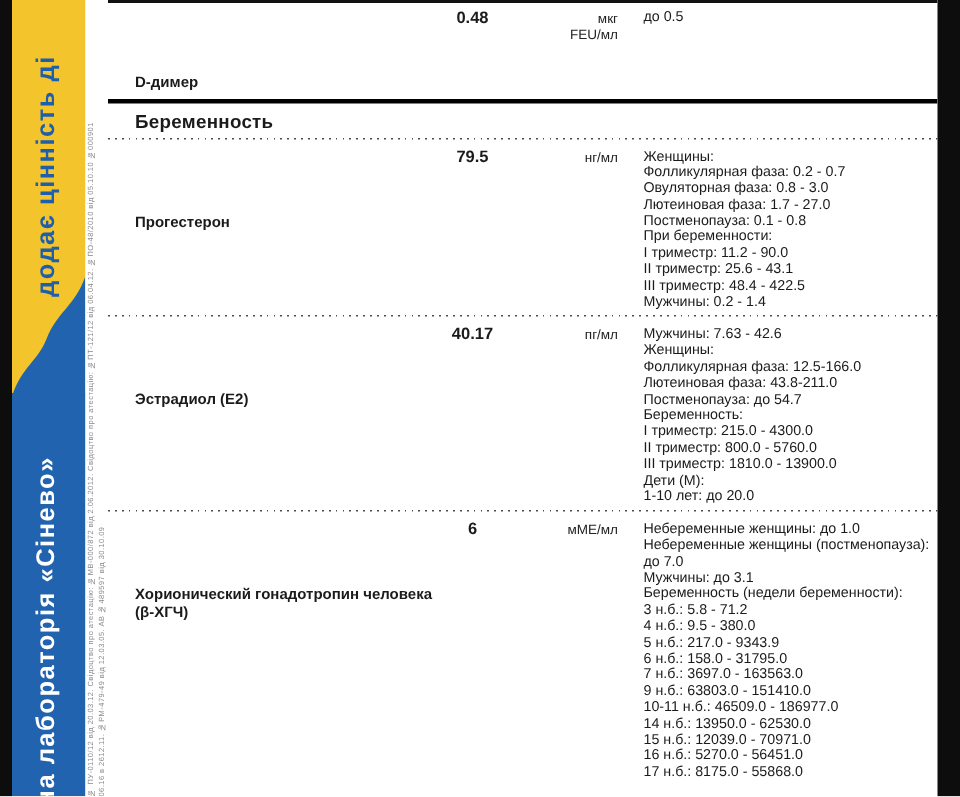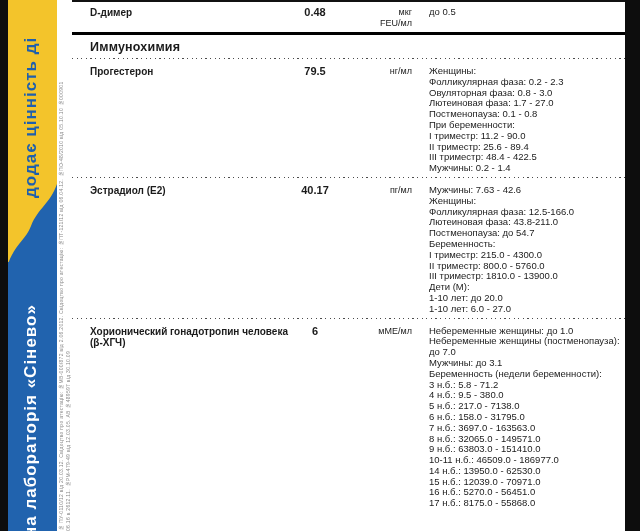--- a/index.html
+++ b/index.html
@@ -35,21 +35,21 @@
   
   .doc{position:absolute;left:72px;top:0;width:553px;height:531px;background:#fff;overflow:hidden;}
   .topline{height:2px;background:#111;width:100%;}
   .thickline{height:3px;background:#000;width:100%;margin-top:2px;}
   .dotted{height:2px;width:100%;margin:1px 0;
     background-image:repeating-linear-gradient(to right,#4c4c4c 0 1.2px,transparent 1.2px 4.6px);
     background-size:100% 1px;background-repeat:no-repeat;background-position:0 0;}
   .section-header{font-weight:bold;font-size:12.5px;padding:5px 0 3px 18px;letter-spacing:.2px;}
 
   .trow{display:flex;align-items:flex-start;padding:5px 0 2px 0;}
-  .col-name{flex:0 0 220px;padding-left:18px;font-weight:bold;font-size:10px;line-height:11.5px;}
+  .col-name{flex:0 0 220px;padding-left:18px;font-weight:bold;font-size:10px;line-height:11.5px;margin-top:43px;}
   .col-value{flex:0 0 46px;text-align:center;font-weight:bold;font-size:11px;line-height:11.5px;}
   .col-units{flex:0 0 74px;text-align:right;font-size:9px;line-height:10.5px;color:#222;white-space:pre-line;}
   .col-ranges{flex:0 0 200px;margin-left:17px;font-size:9.5px;line-height:10.8px;}
   .range-line{min-height:10.8px;}
 </style>
 </head>
 <body>
 
 <div class="stage">
 
@@ -76,36 +76,36 @@
     <div class="col-name">D-димер</div>
     <div class="col-value">0.48</div>
     <div class="col-units">мкг
 FEU/мл</div>
     <div class="col-ranges">
             <div class="range-line">до 0.5</div>
           </div>
   </div>
 </div>
     <div class="thickline"></div>
-    <div class="section-header">Иммунохимия</div>
+    <div class="section-header">Беременность</div>
     <div>
         <div class="dotted"></div>
   <div class="trow">
     <div class="col-name">Прогестерон</div>
     <div class="col-value">79.5</div>
     <div class="col-units">нг/мл</div>
     <div class="col-ranges">
             <div class="range-line">Женщины:</div>
-            <div class="range-line">Фолликулярная фаза: 0.2 - 2.3</div>
+            <div class="range-line">Фолликулярная фаза: 0.2 - 0.7</div>
             <div class="range-line">Овуляторная фаза: 0.8 - 3.0</div>
             <div class="range-line">Лютеиновая фаза: 1.7 - 27.0</div>
             <div class="range-line">Постменопауза: 0.1 - 0.8</div>
             <div class="range-line">При беременности:</div>
             <div class="range-line">I триместр: 11.2 - 90.0</div>
-            <div class="range-line">II триместр: 25.6 - 89.4</div>
+            <div class="range-line">II триместр: 25.6 - 43.1</div>
             <div class="range-line">III триместр: 48.4 - 422.5</div>
             <div class="range-line">Мужчины: 0.2 - 1.4</div>
           </div>
   </div>
 <div class="dotted"></div>
   <div class="trow">
     <div class="col-name">Эстрадиол (Е2)</div>
     <div class="col-value">40.17</div>
     <div class="col-units">пг/мл</div>
     <div class="col-ranges">
@@ -113,39 +113,37 @@
             <div class="range-line">Женщины:</div>
             <div class="range-line">Фолликулярная фаза: 12.5-166.0</div>
             <div class="range-line">Лютеиновая фаза: 43.8-211.0</div>
             <div class="range-line">Постменопауза: до 54.7</div>
             <div class="range-line">Беременность:</div>
             <div class="range-line">I триместр: 215.0 - 4300.0</div>
             <div class="range-line">II триместр: 800.0 - 5760.0</div>
             <div class="range-line">III триместр: 1810.0 - 13900.0</div>
             <div class="range-line">Дети (М):</div>
             <div class="range-line">1-10 лет: до 20.0</div>
-            <div class="range-line">1-10 лет: 6.0 - 27.0</div>
           </div>
   </div>
 <div class="dotted"></div>
   <div class="trow">
     <div class="col-name">Хорионический гонадотропин человека (β-ХГЧ)</div>
     <div class="col-value">6</div>
     <div class="col-units">мМЕ/мл</div>
     <div class="col-ranges">
             <div class="range-line">Небеременные женщины: до 1.0</div>
             <div class="range-line">Небеременные женщины (постменопауза): до 7.0</div>
             <div class="range-line">Мужчины: до 3.1</div>
             <div class="range-line">Беременность (недели беременности):</div>
             <div class="range-line">3 н.б.: 5.8 - 71.2</div>
             <div class="range-line">4 н.б.: 9.5 - 380.0</div>
-            <div class="range-line">5 н.б.: 217.0 - 7138.0</div>
+            <div class="range-line">5 н.б.: 217.0 - 9343.9</div>
             <div class="range-line">6 н.б.: 158.0 - 31795.0</div>
             <div class="range-line">7 н.б.: 3697.0 - 163563.0</div>
-            <div class="range-line">8 н.б.: 32065.0 - 149571.0</div>
             <div class="range-line">9 н.б.: 63803.0 - 151410.0</div>
             <div class="range-line">10-11 н.б.: 46509.0 - 186977.0</div>
             <div class="range-line">14 н.б.: 13950.0 - 62530.0</div>
             <div class="range-line">15 н.б.: 12039.0 - 70971.0</div>
             <div class="range-line">16 н.б.: 5270.0 - 56451.0</div>
             <div class="range-line">17 н.б.: 8175.0 - 55868.0</div>
           </div>
   </div>
 </div>
   </div>

